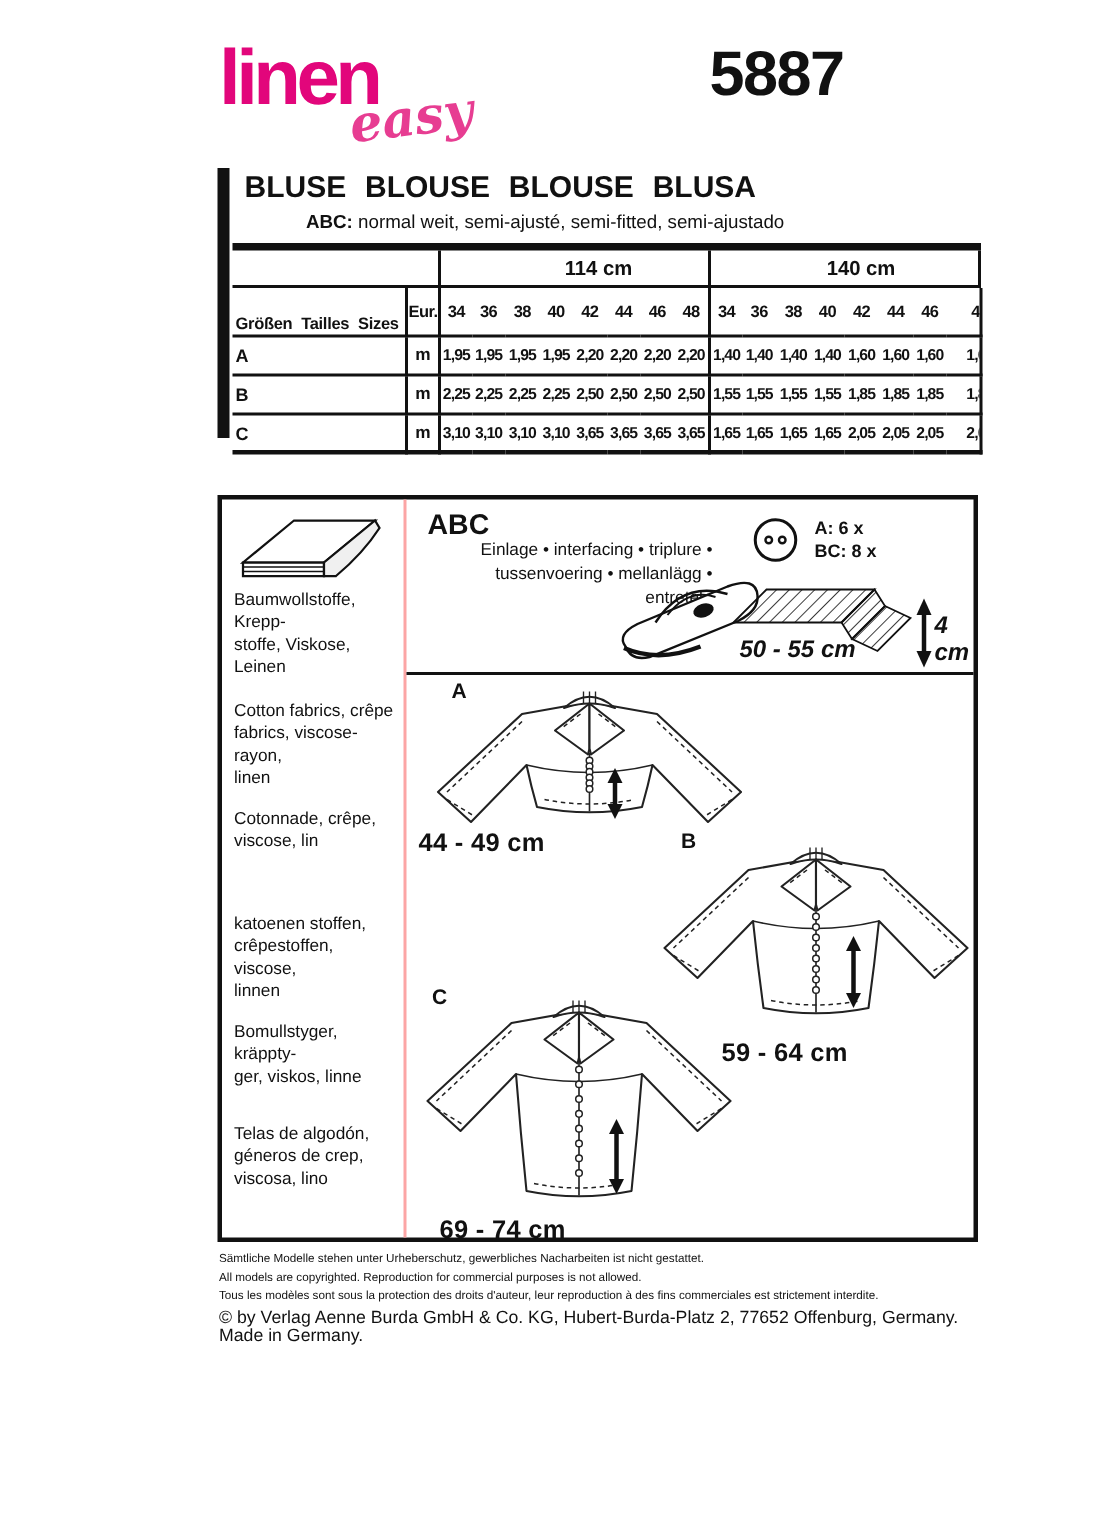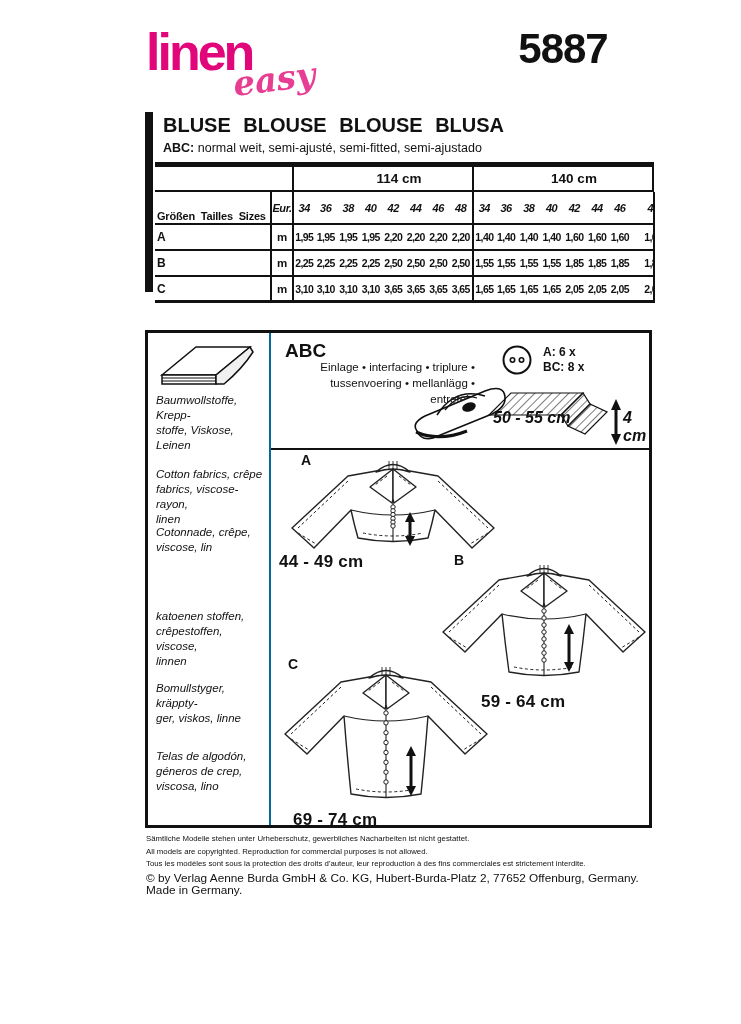--- a/index.html
+++ b/index.html
@@ -7,51 +7,51 @@
     width:741px;height:1024px;background:#fff;position:relative;overflow:hidden;
     font-family:"Liberation Sans",sans-serif;color:#111;
     -webkit-font-smoothing:antialiased;
   }
   .abs{position:absolute;}
 
   
   .logo-burda{font-weight:bold;font-size:52px;letter-spacing:-3px;color:#e2067b;line-height:1;}
   .logo-easy{font-family:"DejaVu Serif",serif;font-style:italic;font-weight:bold;
              font-size:34px;color:#e73d92;transform:rotate(-7deg);line-height:1;}
-  .pattern-number{font-weight:bold;font-size:42px;letter-spacing:-1px;text-align:center;line-height:1;}
+  .pattern-number{font-weight:bold;font-size:42px;letter-spacing:-1px;text-align:left;line-height:1;}
 
   .black-bar{background:#111;}
 
   .title{font-weight:bold;font-size:20px;letter-spacing:0px;word-spacing:7px;line-height:1;}
-  .subtitle{font-size:12.5px;line-height:1.2;}
+  .subtitle{font-size:12.5px;line-height:1.2;margin-left:41px;}
   .subtitle b{font-weight:bold;}
 
   
   .ftable{display:grid;
     grid-template-columns:115px 22px repeat(8,22.5px) repeat(8,22.75px);
     grid-template-rows:25px 33px 26px 26px 26px;
     border-top:5px solid #111;
   }
   .ftable>div{display:flex;align-items:center;justify-content:center;
     font-weight:bold;border-bottom:2px solid #111;overflow:hidden;}
   .ftable .lab{justify-content:flex-start;padding-left:2px;}
   .cm-head{font-size:13.5px;}
-  .size-cell{font-size:11px;letter-spacing:-0.4px;font-style:italic;}
+  .size-cell{font-size:11px;letter-spacing:-0.4px;}
   .val-cell{font-size:10.5px;letter-spacing:-0.6px;}
   .bl{border-left:2px solid #111;}
   .br{border-right:2px solid #111;padding-left:22px;}
   .bb3{border-bottom:3px solid #111 !important;}
   .ghead{font-size:11px;line-height:1.25;letter-spacing:-0.2px;word-spacing:3px;display:block !important;padding-top:18px;}
   .ghead .u{text-decoration:underline;}
   .view-lab{font-size:12px;}
   .unit-cell{font-size:11.5px;}
 
   
   .info-box{border:3px solid #111;}
-  .left-col{border-right:2px solid #0369a1;font-style:italic;}
+  .left-col{border-right:2px solid #fca5a5;}
   .iface-cell{border-bottom:2px solid #111;}
   .langs{font-size:11.5px;line-height:15px;white-space:pre-line;}
   .iface-label{font-weight:bold;font-size:19px;}
   .iface-lines{font-size:11.5px;line-height:16px;white-space:pre-line;text-align:right;}
   .btn-counts{font-weight:bold;font-size:12px;line-height:15px;white-space:pre-line;}
   .meas{font-weight:bold;font-size:17px;text-align:left;letter-spacing:0.2px;}
   .dim{font-weight:bold;font-size:16px;font-style:italic;}
   .vlab{font-weight:bold;font-size:14px;}
 
   .footer{font-size:7.8px;line-height:12.5px;}
@@ -166,21 +166,21 @@
       <polygon points="8,36 62,36 62,45 8,45" fill="#fff" stroke="#111" stroke-width="1.5"></polygon>
       <line x1="8" y1="39" x2="62" y2="39" stroke="#111" stroke-width="1"></line>
       <line x1="8" y1="42" x2="62" y2="42" stroke="#111" stroke-width="1"></line>
       <path d="M96,8 L62,36 L62,45 L70,45 Q88,30 99,13 Z" fill="#f0f0f0" stroke="#111" stroke-width="1.5"></path>
     </svg>
     <div class="abs langs" style="left:8px;top:60px;width:110px;">Baumwollstoffe, Krepp-
 stoffe, Viskose, Leinen</div>
     <div class="abs langs" style="left:8px;top:134px;width:110px;">Cotton fabrics, crêpe
 fabrics, viscose-rayon,
 linen</div>
-    <div class="abs langs" style="left:8px;top:192px;width:110px;">Cotonnade, crêpe,
+    <div class="abs langs" style="left:8px;top:206px;width:110px;">Cotonnade, crêpe,
 viscose, lin</div>
     <div class="abs langs" style="left:8px;top:276px;width:110px;">katoenen stoffen,
 crêpestoffen, viscose,
 linnen</div>
     <div class="abs langs" style="left:8px;top:348px;width:110px;">Bomullstyger, kräppty-
 ger, viskos, linne</div>
     <div class="abs langs" style="left:8px;top:416px;width:110px;">Telas de algodón,
 géneros de crep,
 viscosa, lino</div>
   </div>
@@ -213,21 +213,21 @@
           <line x1="0" y1="0" x2="0" y2="6" stroke="#111" stroke-width="1.1"></line>
         </pattern>
       </defs>
       <polygon points="6,30 28,8 100,8 78,30" fill="url(#hatch)" stroke="#111" stroke-width="1.2"></polygon>
       <polygon points="78,30 100,8 107,19 85,41" fill="url(#hatch)" stroke="#111" stroke-width="1.2"></polygon>
       <polygon points="85,41 107,19 124,27 102,49" fill="url(#hatch)" stroke="#111" stroke-width="1.2"></polygon>
       <line x1="133" y1="24" x2="133" y2="50" stroke="#111" stroke-width="3"></line>
       <polygon points="128,25 138,25 133,14" fill="#111"></polygon>
       <polygon points="128,49 138,49 133,60" fill="#111"></polygon>
     </svg>
-    <div class="abs dim" style="left:222px;top:76px;text-align:right;">50 - 55 cm</div>
+    <div class="abs dim" style="left:222px;top:92px;text-align:right;">50 - 55 cm</div>
     <div class="abs dim" style="left:352px;top:76px;">4 cm</div>
   </div>
 
   <div class="abs" style="left:123px;top:117px;width:378px;height:375px;">
     <div class="abs vlab" style="left:30px;top:2px;">A</div>
     <svg class="abs blouse" style="left:17px;top:4px;" width="210" height="104" viewBox="0 0 210 104">
         <path fill="#fff" stroke="#222" stroke-width="1.4" stroke-linejoin="round" d="M105,14 L60,22 L4,74 L26,94 L63,56 Q66,70 70,84 Q105,91 140,84 Q144,70 147,56 L184,94 L206,74 L150,22 Z"></path>
         <path fill="none" stroke="#222" stroke-width="1.1" d="M63,56 Q105,66 147,56"></path>
         <path fill="none" stroke="#222" stroke-width="1.1" d="M105,48 L105,87"></path>
         <path fill="none" stroke="#222" stroke-width="1" stroke-dasharray="3,2.5" d="M75,79 Q105,85 135,79"></path>

